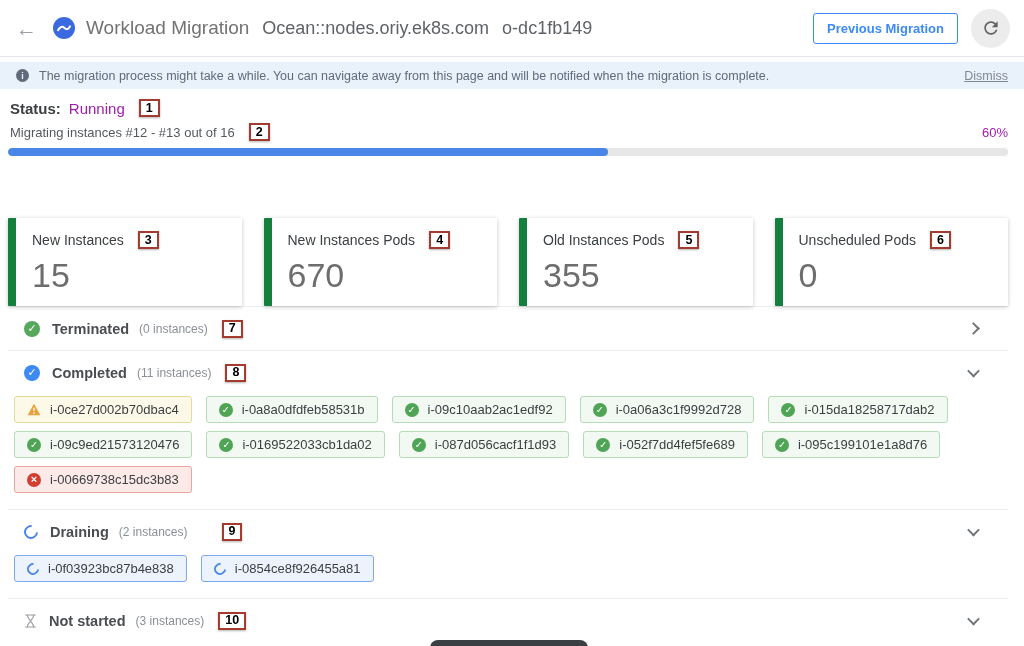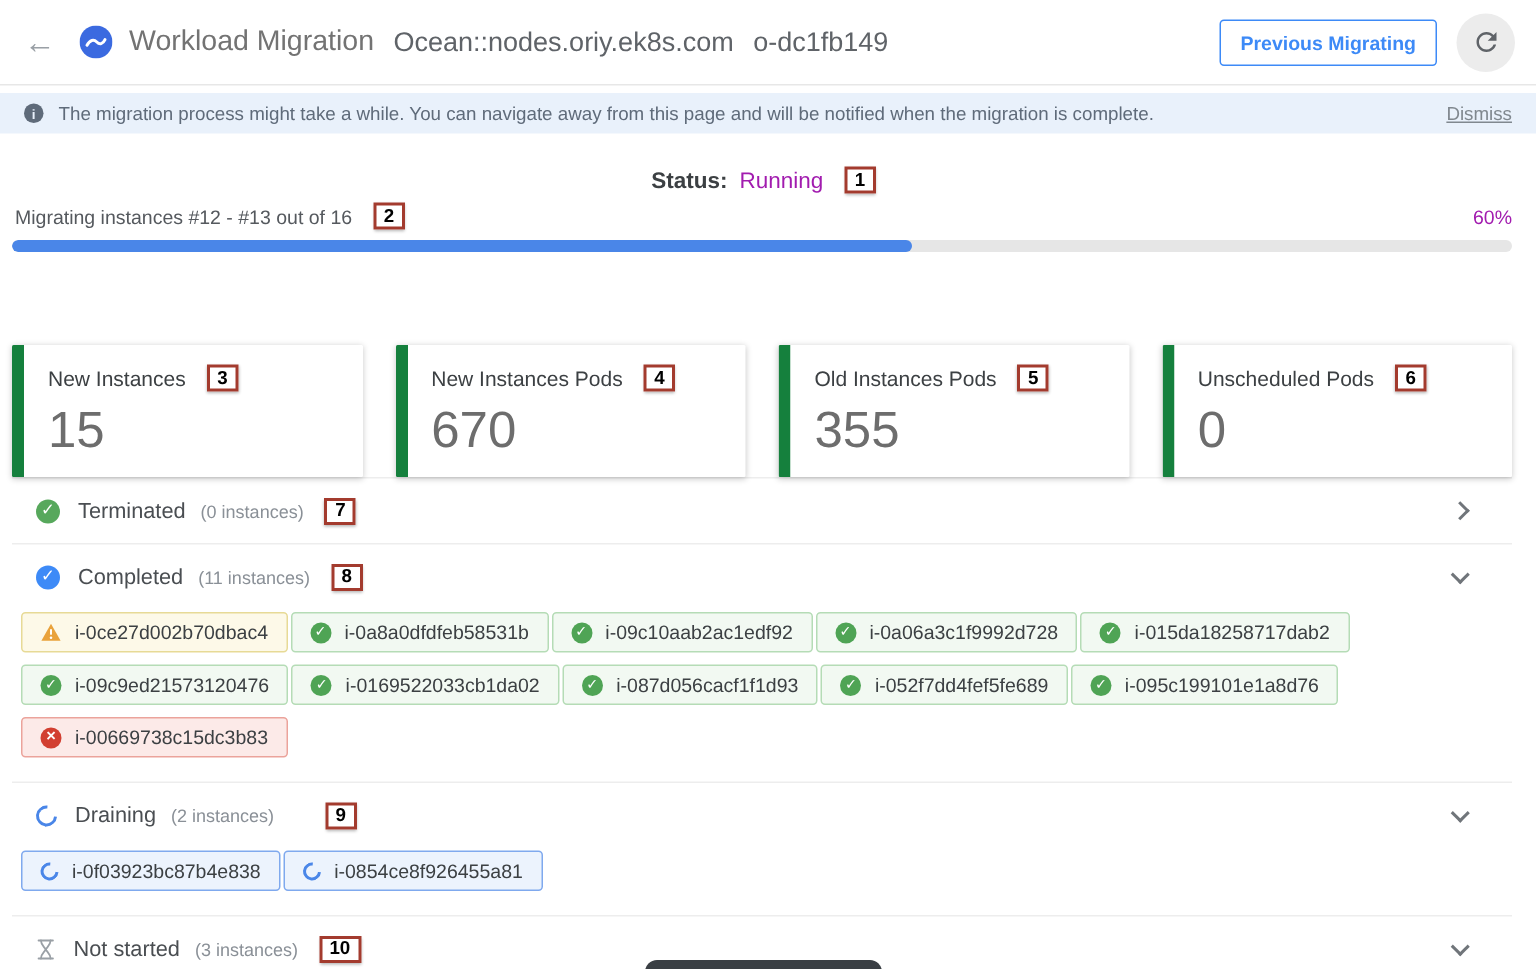--- a/index.html
+++ b/index.html
@@ -21,53 +21,53 @@
   .refresh-btn { width:39px; height:39px; border-radius:50%; background:#ececec; border:none; margin-left:13px;
           display:flex; align-items:center; justify-content:center; cursor:pointer; }
   
   .banner { margin-top:5px; height:27px; background:#e9f1fb; display:flex; align-items:center; padding:0 16px;
           font-size:12.5px; color:#5f6b7a; }
   .info-icon { width:13px; height:13px; border-radius:50%; background:#5f6b7a; color:#e9f1fb; font-size:9px; font-weight:700;
           display:flex; align-items:center; justify-content:center; margin-right:10px; flex:0 0 auto; }
   .dismiss-link { margin-left:auto; color:#80888f; text-decoration:underline; font-size:12.5px; cursor:pointer; }
   
   main { padding:0 16px 0 8px; }
-  .status-row { margin-top:22px; display:flex; align-items:center; font-size:15px; padding-left:2px;justify-content:center; }
+  .status-row { margin-top:10px; display:flex; align-items:center; font-size:15px; padding-left:2px; }
   .status-label { font-weight:700; color:#3c4043; margin-right:8px; }
   .status-value { color:#a21caf; }
   .progress-head { display:flex; align-items:center; margin-top:6px; font-size:13px; color:#55595e; padding-left:2px; }
   .progress-pct { margin-left:auto; color:#a21caf; }
   .progress-track { margin-top:7px; height:8px; background:#e6e6e6; border-radius:4px; overflow:hidden; }
   .progress-fill { height:100%; width:0; background:#4a86e8; border-radius:4px; }
   
   .cards { display:grid; grid-template-columns:repeat(4,1fr); gap:22px; margin-top:62px; }
   .card { background:#fff; border-left:8px solid #15803d; box-shadow:0 1px 4px rgba(0,0,0,.22); padding:13px 16px 14px;
           height:88px; border-radius:1px; }
   .card-label { font-size:14px; color:#3c4043; display:flex; align-items:center; white-space:nowrap; }
   .card-value { font-size:34px; color:#6d6d6d; margin-top:7px; }
   
   hr.sep { border:none; border-top:1px solid #ededed; margin:0; }
   .sep-first { margin-top:27px; }
   .sec-head { display:flex; align-items:center; padding:10px 6px 10px 16px; }
   .sec-ic { margin-right:12px; display:flex; align-items:center; }
-  .sec-title { font-weight:400; font-size:14.5px; color:#4a4e52; margin-right:10px; white-space:nowrap; }
+  .sec-title { font-weight:700; font-size:14.5px; color:#4a4e52; margin-right:10px; white-space:nowrap; }
   .sec-count { font-size:12px; color:#8a9097; white-space:nowrap; }
   .chev-btn { margin-left:auto; margin-right:20px; background:none; border:none; cursor:pointer; padding:4px; }
   .chev { display:inline-block; width:9px; height:9px; border-right:2px solid #70757a; border-bottom:2px solid #70757a; }
   .chev.down { transform:rotate(45deg) translate(-1px,-1px); }
   .chev.right { transform:rotate(-45deg); }
   
   .circle-check { width:16px; height:16px; border-radius:50%; color:#fff; display:flex; align-items:center; justify-content:center;
           font-size:11px; line-height:1; }
   .circle-check.green { background:#57a85c; }
   .circle-check.blue  { background:#3d8af7; }
   .spinner { width:14px; height:14px; border-radius:50%; border:2px solid #4a86e8; border-right-color:transparent;
           transform:rotate(-40deg); }
   
-  .chips { display:flex; flex-wrap:wrap; gap:8px 2px; padding:2px 0 16px 6px; }
+  .chips { display:flex; flex-wrap:wrap; gap:8px 14px; padding:2px 0 16px 6px; }
   .chip { display:inline-flex; align-items:center; gap:9px; height:27px; padding:0 12px; border-radius:3px;
           border:1px solid #d5d5d5; background:#fff; font-size:13px; color:#3c4043; cursor:default; white-space:nowrap; }
   .chip.success  { background:#f2f9f2; border-color:#b5dcb6; }
   .chip.warning  { background:#fdf9e8; border-color:#e7da96; }
   .chip.error    { background:#fceae8; border-color:#eba39b; }
   .chip.draining { background:#ecf3fd; border-color:#7fa9ee; }
   .ci-check { width:14px; height:14px; border-radius:50%; background:#4fa455; color:#fff; font-size:9.5px;
           display:flex; align-items:center; justify-content:center; line-height:1; flex:0 0 auto; }
   .ci-x { width:14px; height:14px; border-radius:50%; background:#d23f31; color:#fff; font-size:11px; font-weight:700;
           display:flex; align-items:center; justify-content:center; line-height:1; flex:0 0 auto; }
@@ -91,21 +91,21 @@
   <span class="logo">
     <svg width="22" height="22" viewBox="0 0 22 22">
       <circle cx="11" cy="11" r="11" fill="#3b6ae0"></circle>
       <path d="M5 13.2 C7 9.5 9.5 9 11.5 11 C13.5 13 15.6 12.4 17 9.4" stroke="#fff" stroke-width="2" fill="none" stroke-linecap="round"></path>
     </svg>
   </span>
   <span class="page-title">Workload Migration</span>
   <span class="subtitle">Ocean::nodes.oriy.ek8s.com</span>
   <span class="subtitle">o-dc1fb149</span>
   <span class="header-spacer"></span>
-  <button class="hbtn">Previous Migrating</button>
+  <button class="hbtn">Previous Migration</button>
   <button class="refresh-btn">
     <span style="display:flex;">
       <svg width="20" height="20" viewBox="0 0 24 24" fill="#5f6368">
         <path d="M17.65 6.35C16.2 4.9 14.21 4 12 4c-4.42 0-7.99 3.58-8 8s3.57 8 7.99 8c3.73 0 6.84-2.55 7.73-6h-2.08c-.82 2.33-3.04 4-5.65 4-3.31 0-6-2.69-6-6s2.69-6 6-6c1.66 0 3.14.69 4.22 1.78L13 11h7V4l-2.35 2.35z"></path>
       </svg>
     </span>
   </button>
 </header>
 
 <div class="banner">

